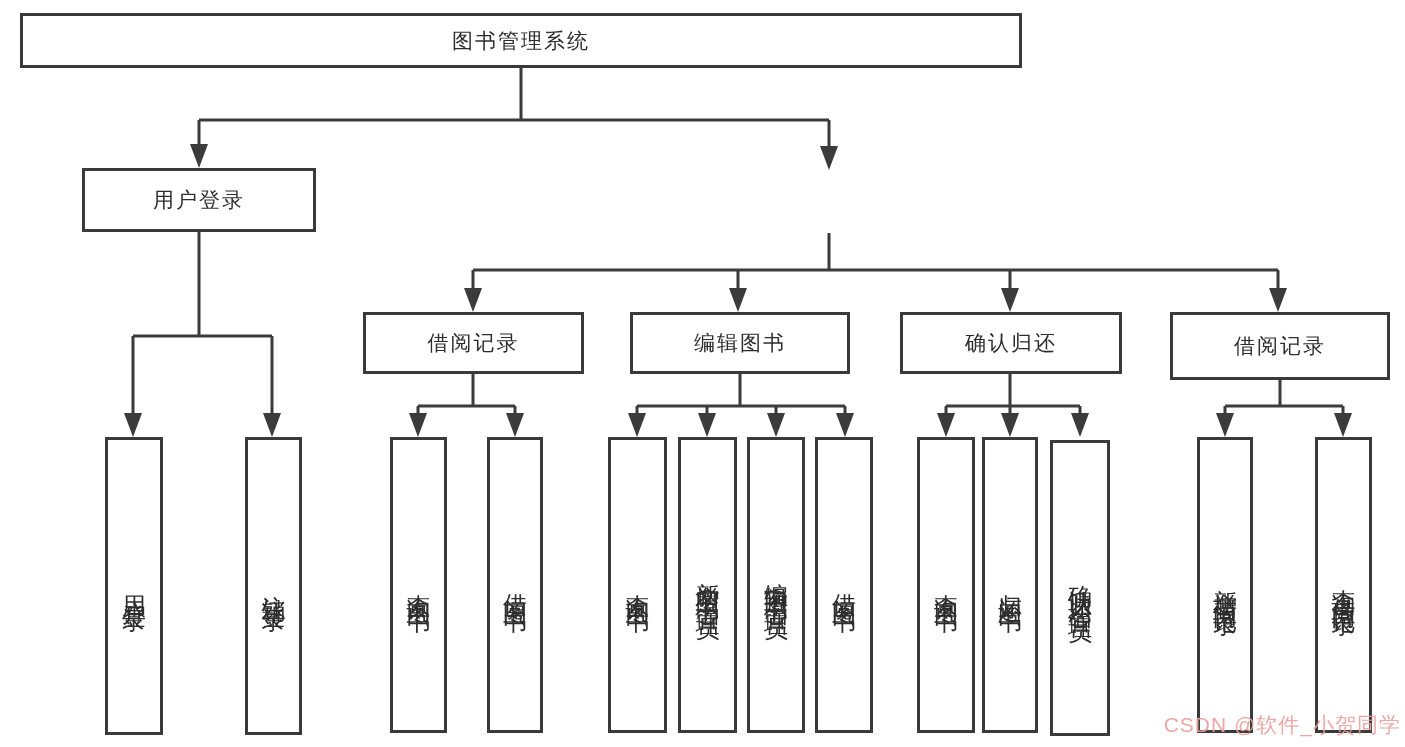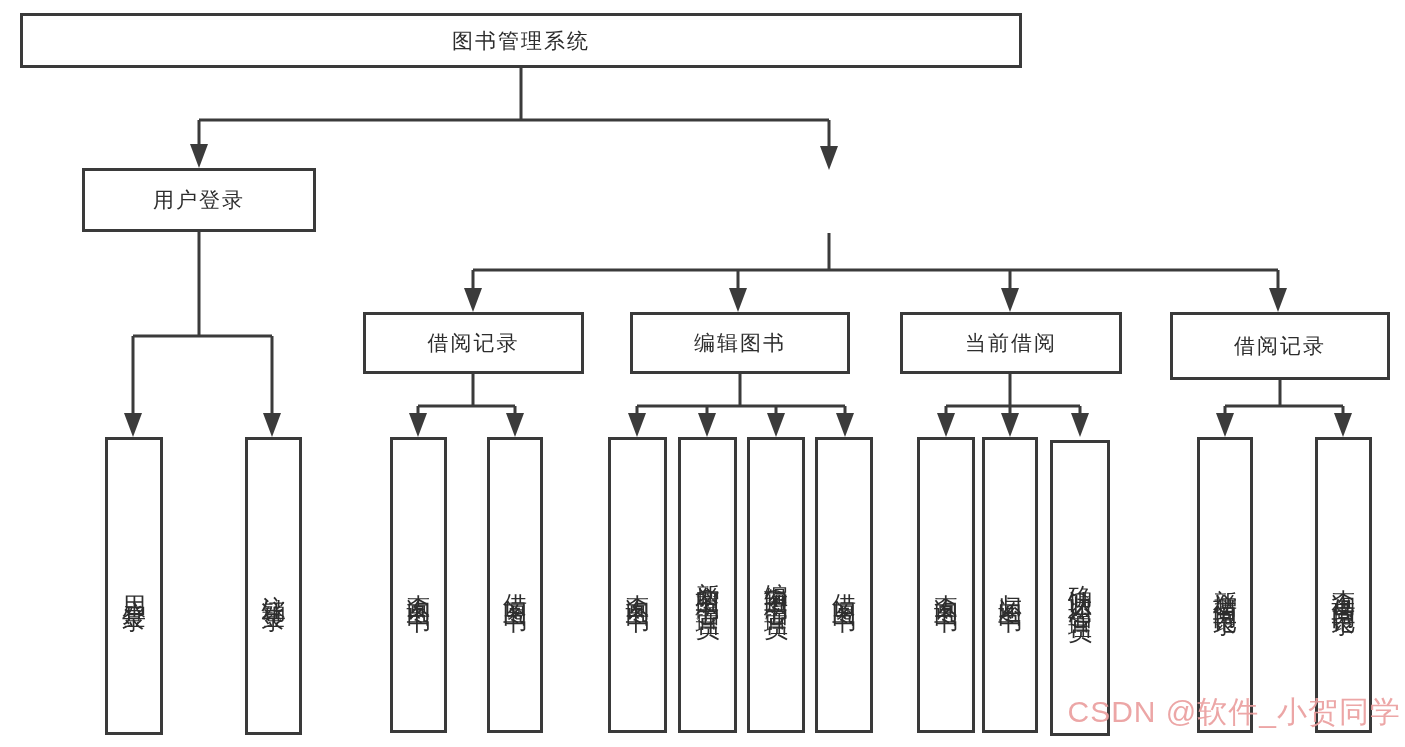--- a/index.html
+++ b/index.html
@@ -54,23 +54,23 @@
     writing-mode:vertical-rl;
     text-orientation:mixed;
     font-size:24px;
     letter-spacing:5px;
     line-height:1;
     white-space:nowrap;
   }
   .watermark{
     position:absolute;
     right:4px;
-    bottom:14px;
+    bottom:8px;
     z-index:3;
-    font-size:30px;
+    font-size:21px;
     letter-spacing:1px;
     color:var(--watermark);
     opacity:.92;
     white-space:nowrap;
   }
 </style>
 </head>
 <body>
 
 <div class="canvas">
@@ -141,21 +141,21 @@
     <span>用户登录</span>
   </div>
 
   <div class="box hbox" style="left:363px;top:312px;width:221px;height:62px">
     <span>借阅记录</span>
   </div>
   <div class="box hbox" style="left:630px;top:312px;width:220px;height:62px">
     <span>编辑图书</span>
   </div>
   <div class="box hbox" style="left:900px;top:312px;width:222px;height:62px">
-    <span>当前借阅</span>
+    <span>确认归还</span>
   </div>
   <div class="box hbox" style="left:1170px;top:312px;width:220px;height:68px">
     <span>借阅记录</span>
   </div>
 
   <div class="box vbox" style="left:105px;top:437px;width:58px;height:298px">
     <span>用户登录</span>
   </div>
   <div class="box vbox" style="left:245px;top:437px;width:57px;height:298px">
     <span>注销登录</span>

